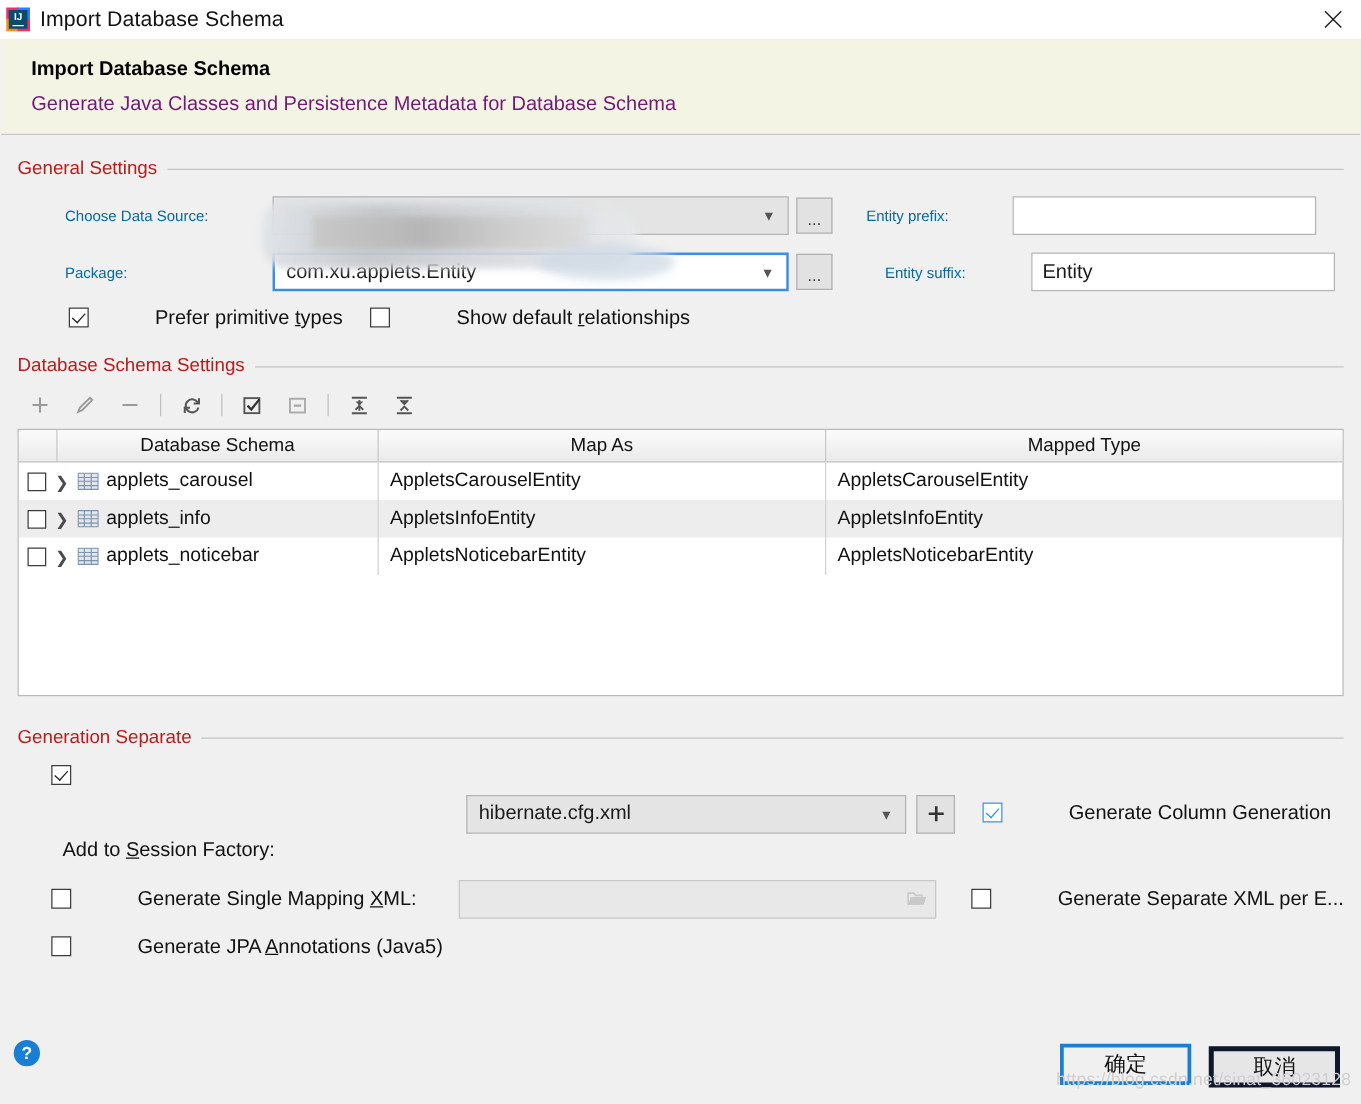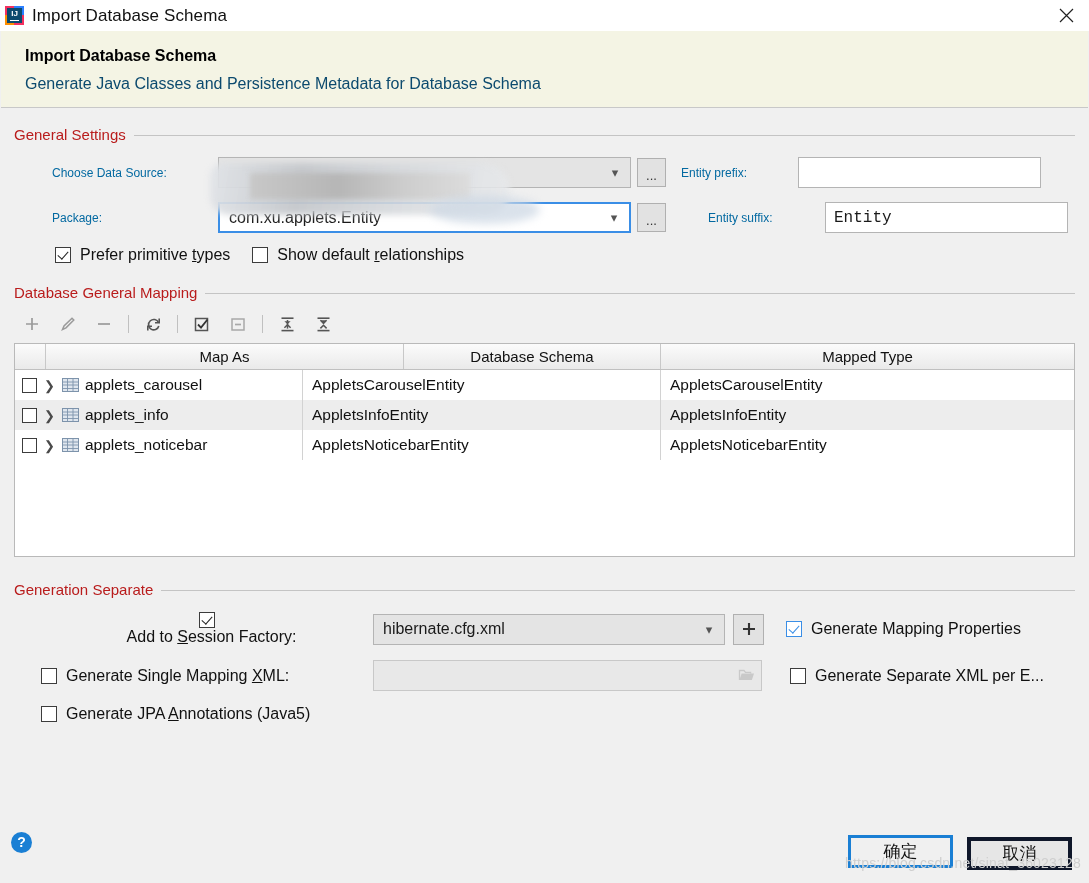--- a/index.html
+++ b/index.html
@@ -47,21 +47,21 @@
   .close-btn svg { display: block; }
 
   
   .banner {
     background: #f4f4e4;
     margin: 0 1px 0 1px;
     padding: 16px 0 14px 24px;
     border-bottom: 1px solid #c8c8c8;
   }
   .banner-title { font-size: 16px; font-weight: bold; color: #000; margin-bottom: 10px; }
-  .banner-sub { font-size: 16px; color: #0c4a6e; }
+  .banner-sub { font-size: 16px; color: #701a75; }
 
   
   .content { padding: 0 14px; position: relative; }
 
   .group { margin-top: 18px; position: relative; }
   .group-header { display: flex; align-items: center; gap: 8px; }
   .group-title { font-size: 15px; color: #b91c1c; white-space: nowrap; }
   .group-line { flex: 1; height: 1px; background: #c4c4c4; margin-top: 2px; }
 
   .row { display: flex; align-items: center; margin-top: 14px; }
@@ -94,21 +94,21 @@
     font-size: 13px; color: #333; cursor: pointer; line-height: 15px;
     padding-bottom: 3px; flex: none;
   }
   .plus-btn {
     width: 31px; height: 31px; background: #e2e2e2; border: 1px solid #b0b0b0;
     display: flex; align-items: center; justify-content: center;
     font-size: 22px; color: #333; cursor: pointer; line-height: 1; flex: none;
   }
 
   
-  .cb { display: inline-flex; align-items: center; cursor: pointer; }
+  .cb { display: inline-flex; cursor: pointer; gap: 44px; }
   .cb .box {
     width: 16px; height: 16px; background: #fff; border: 1.4px solid #3c3c3c;
     display: inline-block; position: relative; flex: none;
   }
   .cb .box.checked::after {
     content: ""; position: absolute; left: 4px; top: 1px;
     width: 5px; height: 9px; border: solid #222; border-width: 0 1.8px 1.8px 0;
     transform: rotate(42deg);
   }
   .cb .box.blue { border-color: #3a8ee6; }
@@ -205,50 +205,50 @@
       <span class="group-line"></span>
     </div>
 
     <div class="row" style="margin-top:14px;">
       <div class="lbl" style="width:204px; padding-left:38px;">Choose Data Source:</div>
       <div class="combo" style="width:413px;">
         <span class="val"></span>
         <span class="chev">▾</span>
       </div>
       <div class="ellipsis-btn" style="margin-left:6px;">...</div>
-      <div class="lbl" style="margin-left:15px; width:117px;">Entity prefix:</div>
+      <div class="lbl" style="margin-left:27px; width:117px;">Entity prefix:</div>
       <div class="txt" style="width:243px;"></div>
     </div>
 
     <div class="row" style="margin-top:14px;">
       <div class="lbl" style="width:204px; padding-left:38px;">Package:</div>
       <div class="combo focused" style="width:413px;">
         <span class="val">com.xu.applets.Entity</span>
         <span class="chev">▾</span>
       </div>
       <div class="ellipsis-btn" style="margin-left:6px;">...</div>
       <div class="lbl" style="margin-left:42px; width:117px;">Entity suffix:</div>
-      <div class="txt" style="width:243px;font-family:Liberation Mono, monospace;">Entity</div>
+      <div class="txt" style="width:243px;">Entity</div>
     </div>
 
     <div class="row" style="margin-top:13px; padding-left:41px;">
       <div class="cb">
         <span class="box checked"></span>
         <span class="cl">Prefer primitive <span class="mn">t</span>ypes</span>
       </div>
       <div class="cb" style="margin-left:22px;">
         <span class="box"></span>
         <span class="cl">Show default <span class="mn">r</span>elationships</span>
       </div>
     </div>
   </div>
 
   <div class="group" style="margin-top:20px;">
     <div class="group-header">
-      <span class="group-title">Database General Mapping</span>
+      <span class="group-title">Database Schema Settings</span>
       <span class="group-line"></span>
     </div>
 
     <div class="tbar">
       <div class="tbtn">
         <svg width="18" height="18" viewBox="0 0 18 18">
             <path d="M9 3 V15 M3 9 H15" stroke="#9a9a9a" stroke-width="1.7" fill="none"></path>
           </svg>
       </div>
       <div class="tbtn">
@@ -299,22 +299,22 @@
           <path d="M3.5 15.6 H15.5" stroke="#555" stroke-width="1.6"></path>
           <path d="M6.4 5.2 L9.5 8.4 L12.6 5.2" fill="#555" stroke="#555" stroke-width="1.4"></path>
           <path d="M6.4 13.4 L9.5 10.3 L12.6 13.4" fill="none" stroke="#555" stroke-width="1.5"></path>
         </svg>
       </div>
     </div>
 
     <div class="tbl">
       <div class="thead">
         <div class="th" style="width:31px;"></div>
+        <div class="th" style="width:257px;">Database Schema</div>
         <div class="th" style="width:358px;">Map As</div>
-        <div class="th" style="width:257px;">Database Schema</div>
         <div class="th" style="flex:1;">Mapped Type</div>
       </div>
 
       <div class="trow">
         <div class="tc c1" style="width:288px;">
           <span class="rowcb"></span>
           <span class="chevr">❯</span>
           <svg class="tblicon" viewBox="0 0 17 14">
             <rect x="0.5" y="0.5" width="16" height="13" fill="#dfe6ee" stroke="#7d93ab"></rect>
             <path d="M0.5 4 H16.5 M0.5 7 H16.5 M0.5 10.5 H16.5 M5.5 0.5 V13.5 M11 0.5 V13.5" stroke="#7d93ab" stroke-width="0.9"></path>
@@ -382,21 +382,21 @@
         <span class="val">hibernate.cfg.xml</span>
         <span class="chev">▾</span>
       </div>
       <div class="plus-btn" style="margin-left:8px;">
         <svg width="16" height="16" viewBox="0 0 16 16">
             <path d="M8 2 V14 M2 8 H14" stroke="#333" stroke-width="2.1" fill="none"></path>
           </svg>
       </div>
       <div class="cb" style="margin-left:22px;">
         <span class="box blue checked"></span>
-        <span class="cl">Generate Mapping Properties</span>
+        <span class="cl">Generate Column Generation</span>
       </div>
     </div>
 
     <div class="row" style="margin-top:14px; padding-left:27px;">
       <div class="cb" style="width:332px;">
         <span class="box"></span>
         <span class="cl">Generate Single Mapping <span class="mn">X</span>ML:</span>
       </div>
       <div class="combo" style="width:389px; background:#e8e8e8; border-color:#c8c8c8;">
         <span class="val"></span>

